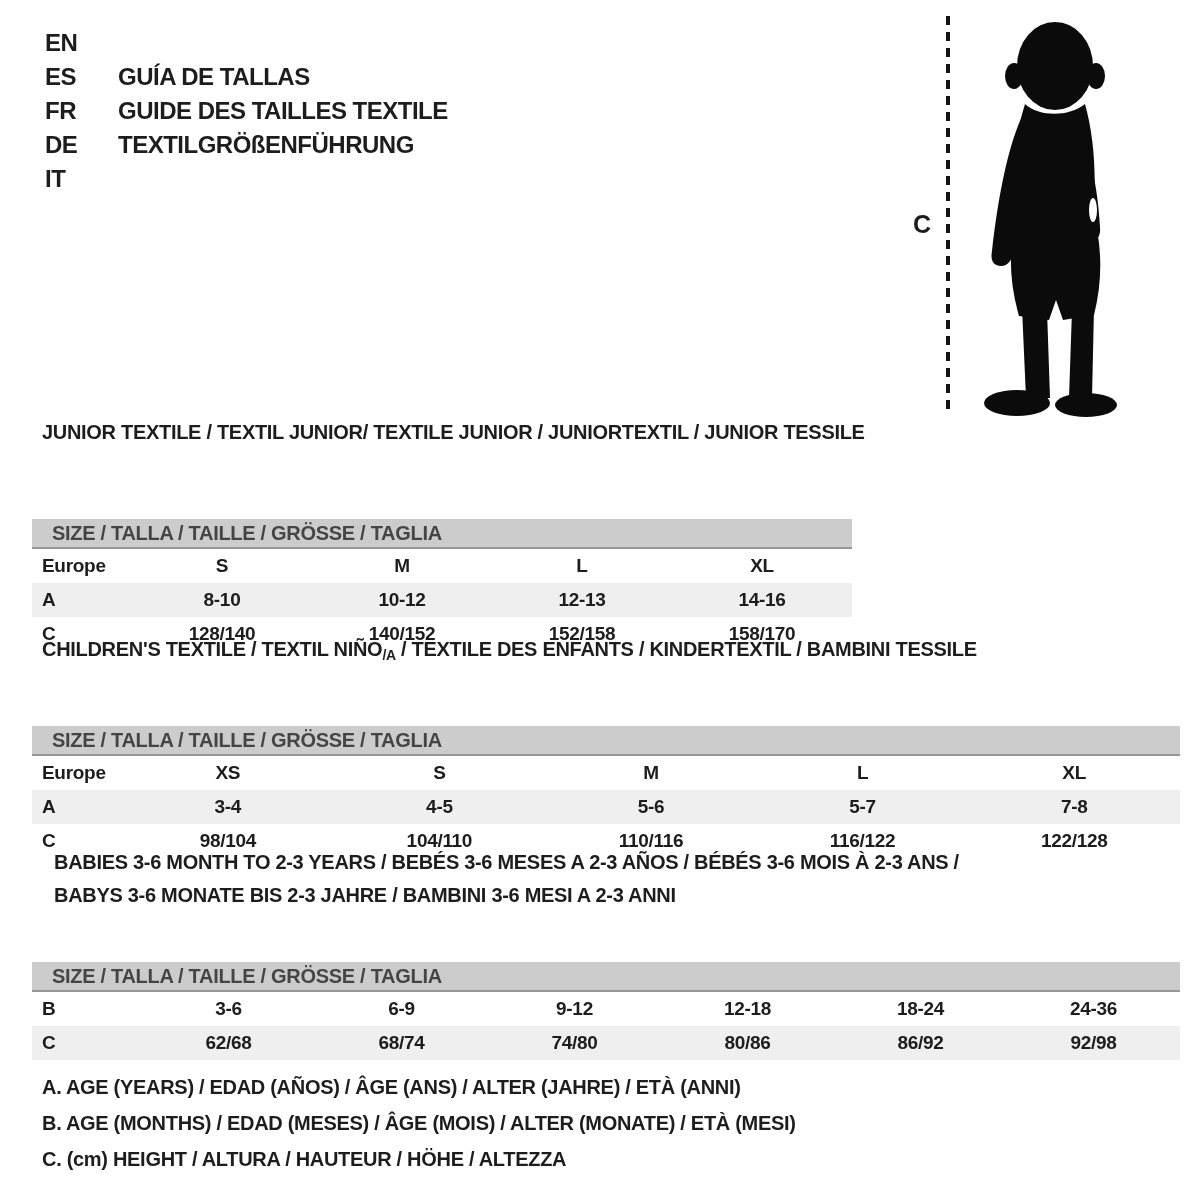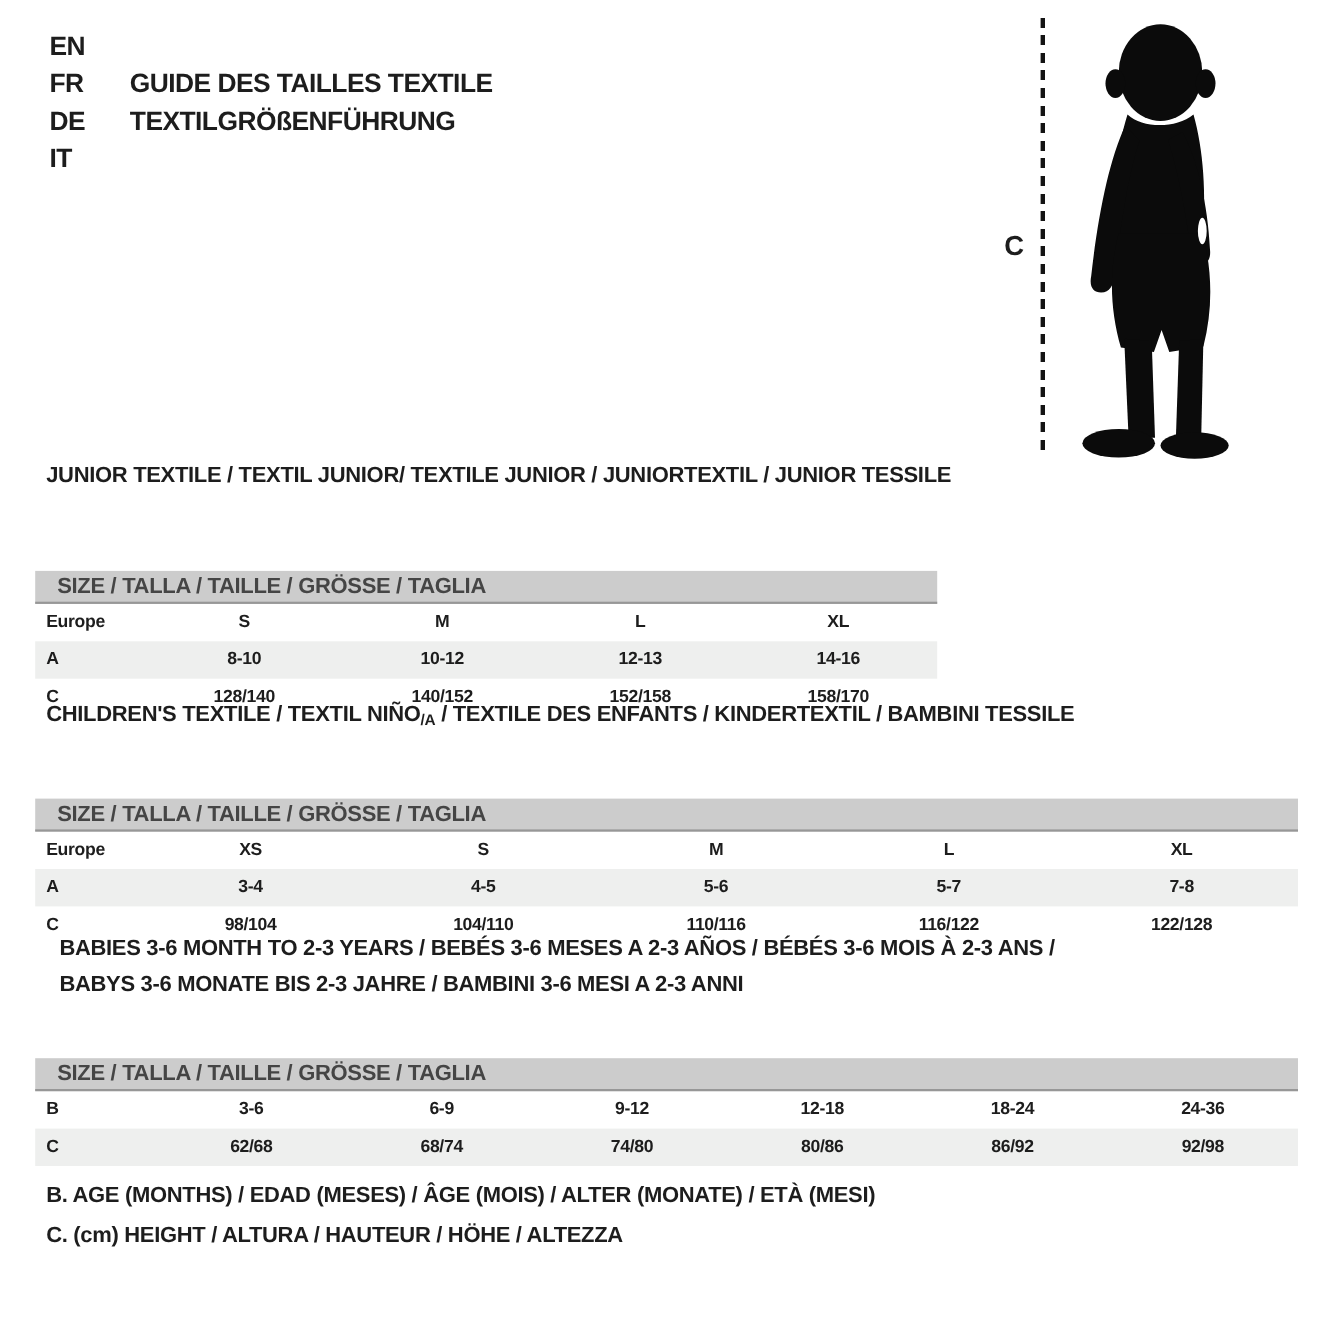--- a/index.html
+++ b/index.html
@@ -45,40 +45,44 @@
   .size-table{position:absolute;left:32px;}
   .tbl-junior{top:483px;width:820px;}
   .tbl-children{top:690px;width:1148px;}
   .tbl-babies{top:926px;width:1148px;}
 
   .t-head{
     height:28px;background:#cccccc;border-bottom:2px solid #979797;
     display:flex;align-items:center;padding-left:20px;box-sizing:content-box;
     font-size:20px;font-weight:700;color:#454545;white-space:nowrap;margin-top:36px;
   }
-  .row{display:grid;height:34px;align-items:center;font-size:16px;font-weight:700;}
+  .row{display:grid;height:34px;align-items:center;font-size:19px;font-weight:700;}
   .tbl-junior   .row{grid-template-columns:100px repeat(4,1fr);}
   .tbl-children .row{grid-template-columns:90px  repeat(5,1fr);}
   .tbl-babies   .row{grid-template-columns:110px repeat(6,1fr);}
   .row.shaded{background:#eeefee;}
   .cell{text-align:center;white-space:nowrap;}
   .cell.label{text-align:left;padding-left:10px;}
 
   
   .footnotes{position:absolute;left:42px;top:1069px;}
   .footnote{font-size:20px;font-weight:700;line-height:36px;white-space:nowrap;}
 </style>
 </head>
 <body>
 
 <div class="page">
 
   <div class="lang-block">
     <div class="lang-row">
       <span class="lang-code">EN</span>
+    </div>
+    <div class="lang-row">
+      <span class="lang-code">ES</span>
+      <span class="lang-label">GUÍA DE TALLAS</span>
     </div>
     <div class="lang-row">
       <span class="lang-code">FR</span>
       <span class="lang-label">GUIDE DES TAILLES TEXTILE</span>
     </div>
     <div class="lang-row">
       <span class="lang-code">DE</span>
       <span class="lang-label">TEXTILGRÖßENFÜHRUNG</span>
     </div>
     <div class="lang-row">
@@ -180,17 +184,18 @@
         <div class="cell">62/68</div>
         <div class="cell">68/74</div>
         <div class="cell">74/80</div>
         <div class="cell">80/86</div>
         <div class="cell">86/92</div>
         <div class="cell">92/98</div>
       </div>
     </div>
 
   <div class="footnotes">
+    <div class="footnote">A. AGE (YEARS) / EDAD (AÑOS) / ÂGE (ANS) / ALTER (JAHRE) / ETÀ (ANNI)</div>
     <div class="footnote">B. AGE (MONTHS) / EDAD (MESES) / ÂGE (MOIS) / ALTER (MONATE) / ETÀ (MESI)</div>
     <div class="footnote">C. (cm) HEIGHT / ALTURA / HAUTEUR / HÖHE / ALTEZZA</div>
   </div>
 
 </div>
 
 </body></html>

